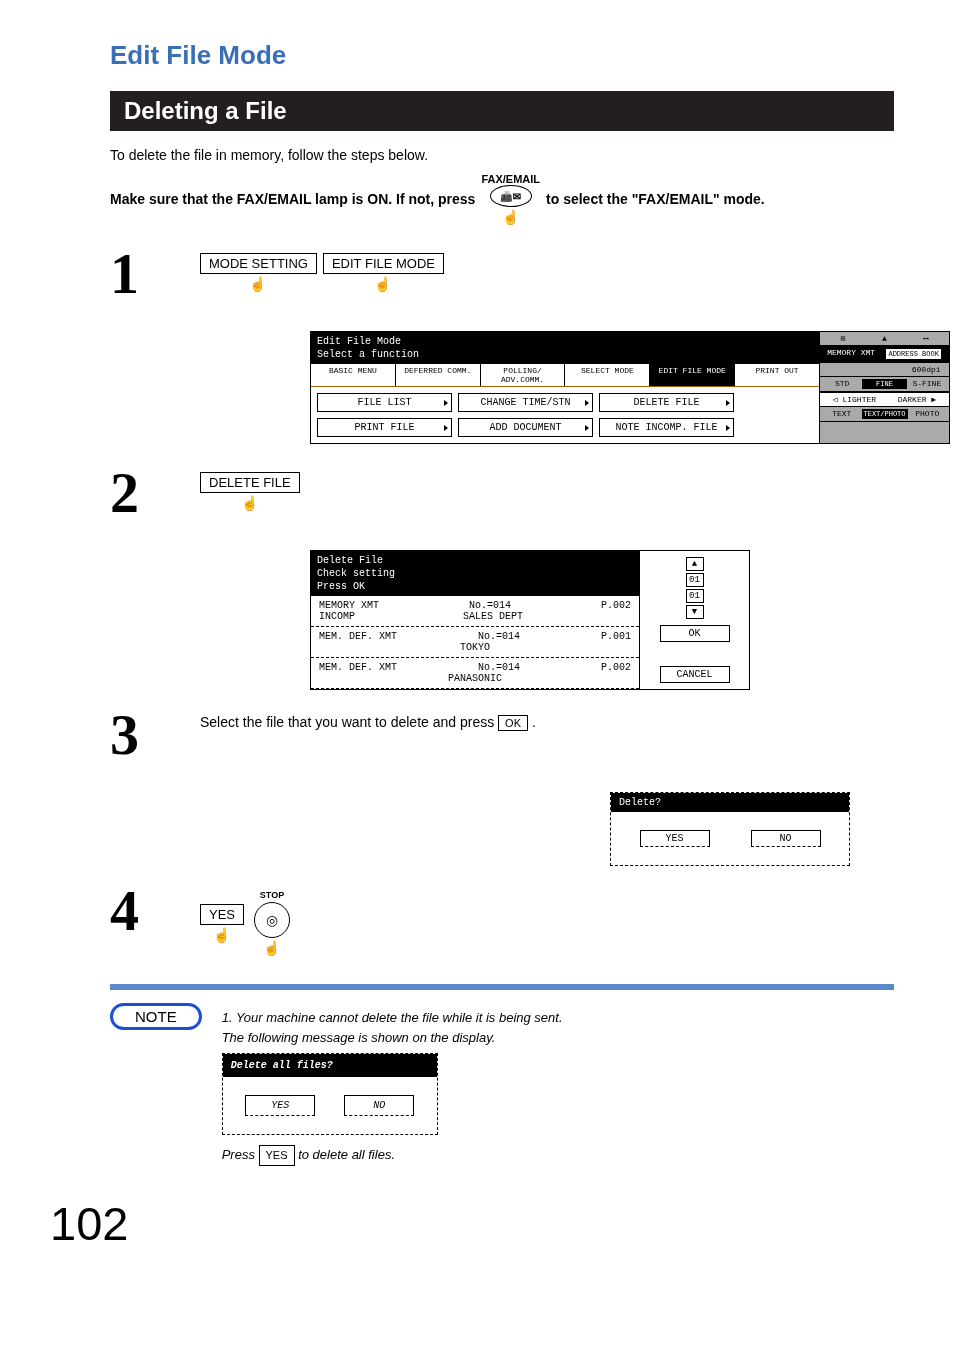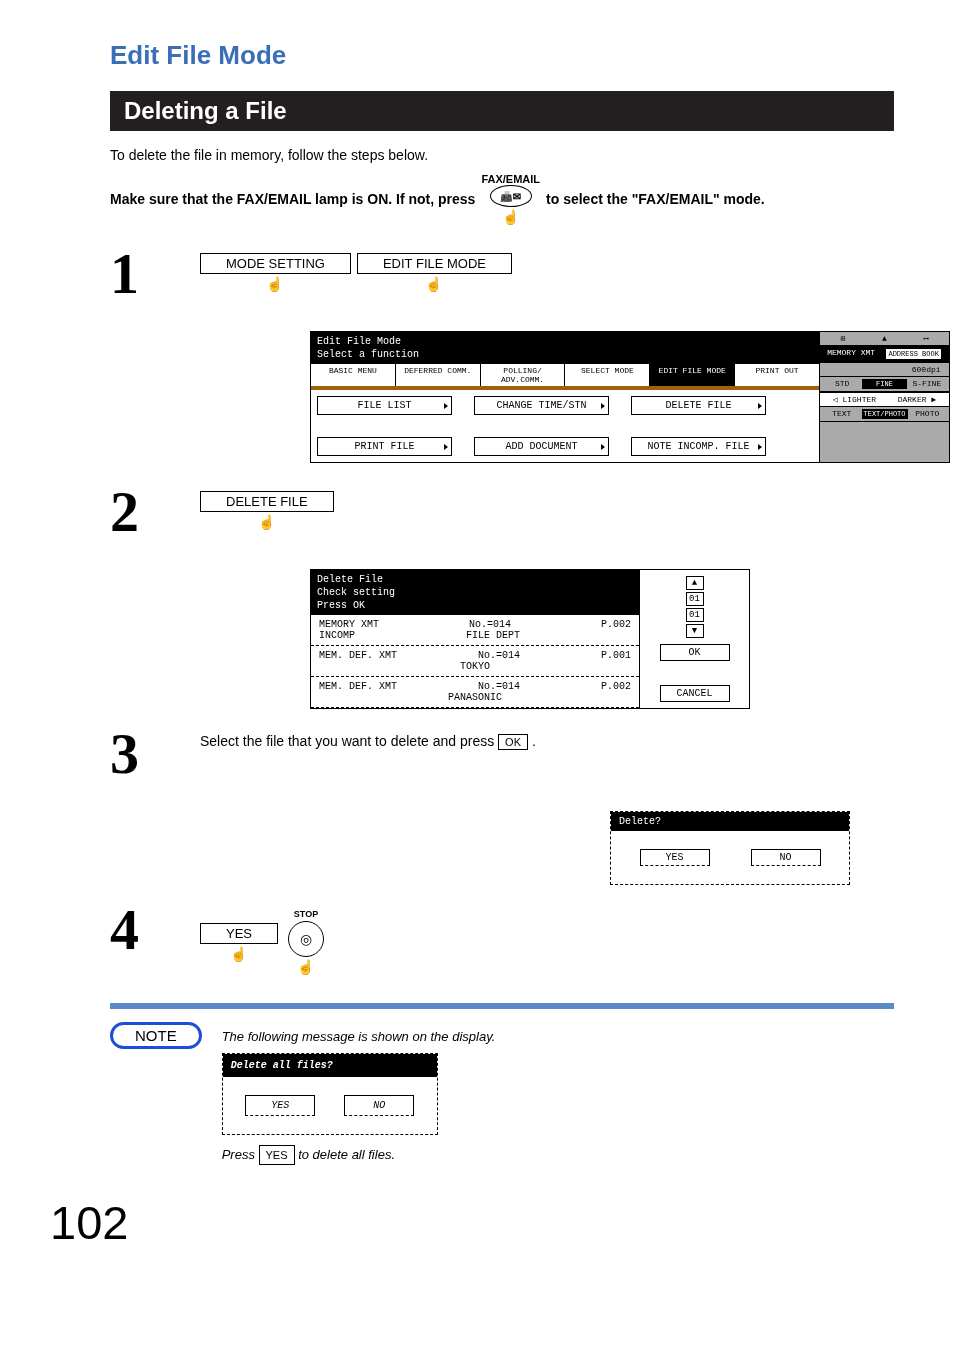--- a/index.html
+++ b/index.html
@@ -5,36 +5,36 @@
   * { box-sizing: border-box; margin: 0; padding: 0; }
   body { background: #fff; font-family: Arial, Helvetica, sans-serif; color: #000; width: 954px; }
   .page { padding: 40px 60px 40px 110px; }
   .title { color: #3a6fb7; font-size: 26px; font-weight: bold; margin-bottom: 20px; }
   .subtitle-bar { background: #231f20; color: #fff; font-size: 24px; font-weight: bold; padding: 6px 14px; margin-bottom: 16px; }
   .intro { font-size: 14px; margin-bottom: 10px; color: #000; }
   .prereq { font-size: 14px; font-weight: bold; display: flex; align-items: center; flex-wrap: wrap; gap: 6px; margin-bottom: 20px; }
   .step-row { display: flex; align-items: flex-start; margin-bottom: 28px; }
   .step-num { font-family: "Times New Roman", serif; font-size: 58px; font-weight: bold; width: 90px; line-height: 1; }
   .step-body { flex: 1; font-size: 14px; padding-top: 8px; }
-  .btn-label { display: inline-block; border: 1px solid #000; padding: 2px 25px; font-size: 13px; vertical-align: middle; background: #fff; }
+  .btn-label { display: inline-block; border: 1px solid #000; padding: 2px 8px; font-size: 13px; vertical-align: middle; background: #fff; }
   .btn-label.small { font-size: 11px; padding: 1px 6px; }
   .finger { display:inline-block; font-size:14px; margin: 2px 4px 0 4px; }
   .row-btns { display:flex; gap:6px; align-items:flex-start; }
   .bwrap { display:flex; flex-direction:column; align-items:center; }
 
   
   .screen { display: flex; border:1px solid #000; margin-top: 14px; width: 640px; margin-left: 200px; font-family: "Courier New", monospace; font-size: 10px; background:#aaa; }
   .screen-left { flex: 1; background: #fff; }
   .screen-right { width: 130px; border-left:1px solid #000; background:#aaa; }
   .topstrip { background: #000; color:#fff; padding: 3px 6px; line-height: 1.3; }
-  .tabrow { display:flex; border-bottom:4px solid #a16207; }
+  .tabrow { display:flex; border-bottom:1px solid #a16207; }
   .tab { flex:1; text-align:center; padding:2px 1px; border-right:1px solid #000; font-size:8px; background:#fff; }
   .tab.active { background:#000; color:#fff; }
   .tab:last-child { border-right:none; }
-  .optgrid { padding: 6px; display:flex; flex-wrap:wrap; gap:22px; }
+  .optgrid { padding: 6px; display:flex; flex-wrap:wrap; gap:6px; }
   .optbtn { width: 135px; border:1px solid #000; padding:3px 4px; text-align:center; background:#fff; position:relative; }
   .optbtn::after { content:""; position:absolute; right:3px; top:50%; transform:translateY(-50%); border-left:4px solid #000; border-top:3px solid transparent; border-bottom:3px solid transparent; }
   .side-top { display:flex; justify-content:space-around; padding:2px; border-bottom:1px solid #000; font-size:8px; }
   .side-row { display:flex; justify-content:space-around; padding:2px 2px; border-bottom:1px solid #000; font-size:8px; text-align:center; }
   .side-row div { flex:1; }
   .side-block { display:flex; justify-content:space-around; padding:2px; border-bottom:1px solid #000; background:#000; color:#fff; font-size:8px; }
   .side-block.white { background:#fff; color:#000; border-top:1px solid #000;}
   .side-cell { background:#000; color:#fff; padding:1px 2px; font-size:7px; }
   .side-cell.active { background:#fff; color:#000; border:1px solid #000; }
 
@@ -179,21 +179,21 @@
       </div>
       <div class="filelist">
         <div class="item">
           <div class="r1">
               <span>MEMORY XMT</span>
               <span>No.=014</span>
               <span>P.002</span>
             </div>
           <div class="r1">
               <span>INCOMP</span>
-              <span>FILE DEPT</span>
+              <span>SALES DEPT</span>
               <span></span>
             </div>
         </div>
         <div class="item">
           <div class="r1">
               <span>MEM. DEF. XMT</span>
               <span>No.=014</span>
               <span>P.001</span>
             </div>
           <div class="r1">
@@ -263,20 +263,21 @@
         </div>
       </div>
     </div>
   </div>
 
   <div class="notes-sep"></div>
 
   <div class="note-row">
     <div><span class="note-pill">NOTE</span></div>
     <div class="note-body">
+      <div>1. Your machine cannot delete the file while it is being sent.</div>
       <div>The following message is shown on the display.</div>
 
       <div class="screen4">
         <div class="hdr">Delete all files?</div>
         <div class="body">
           <div class="yn">YES</div>
           <div class="yn">NO</div>
         </div>
       </div>
 

